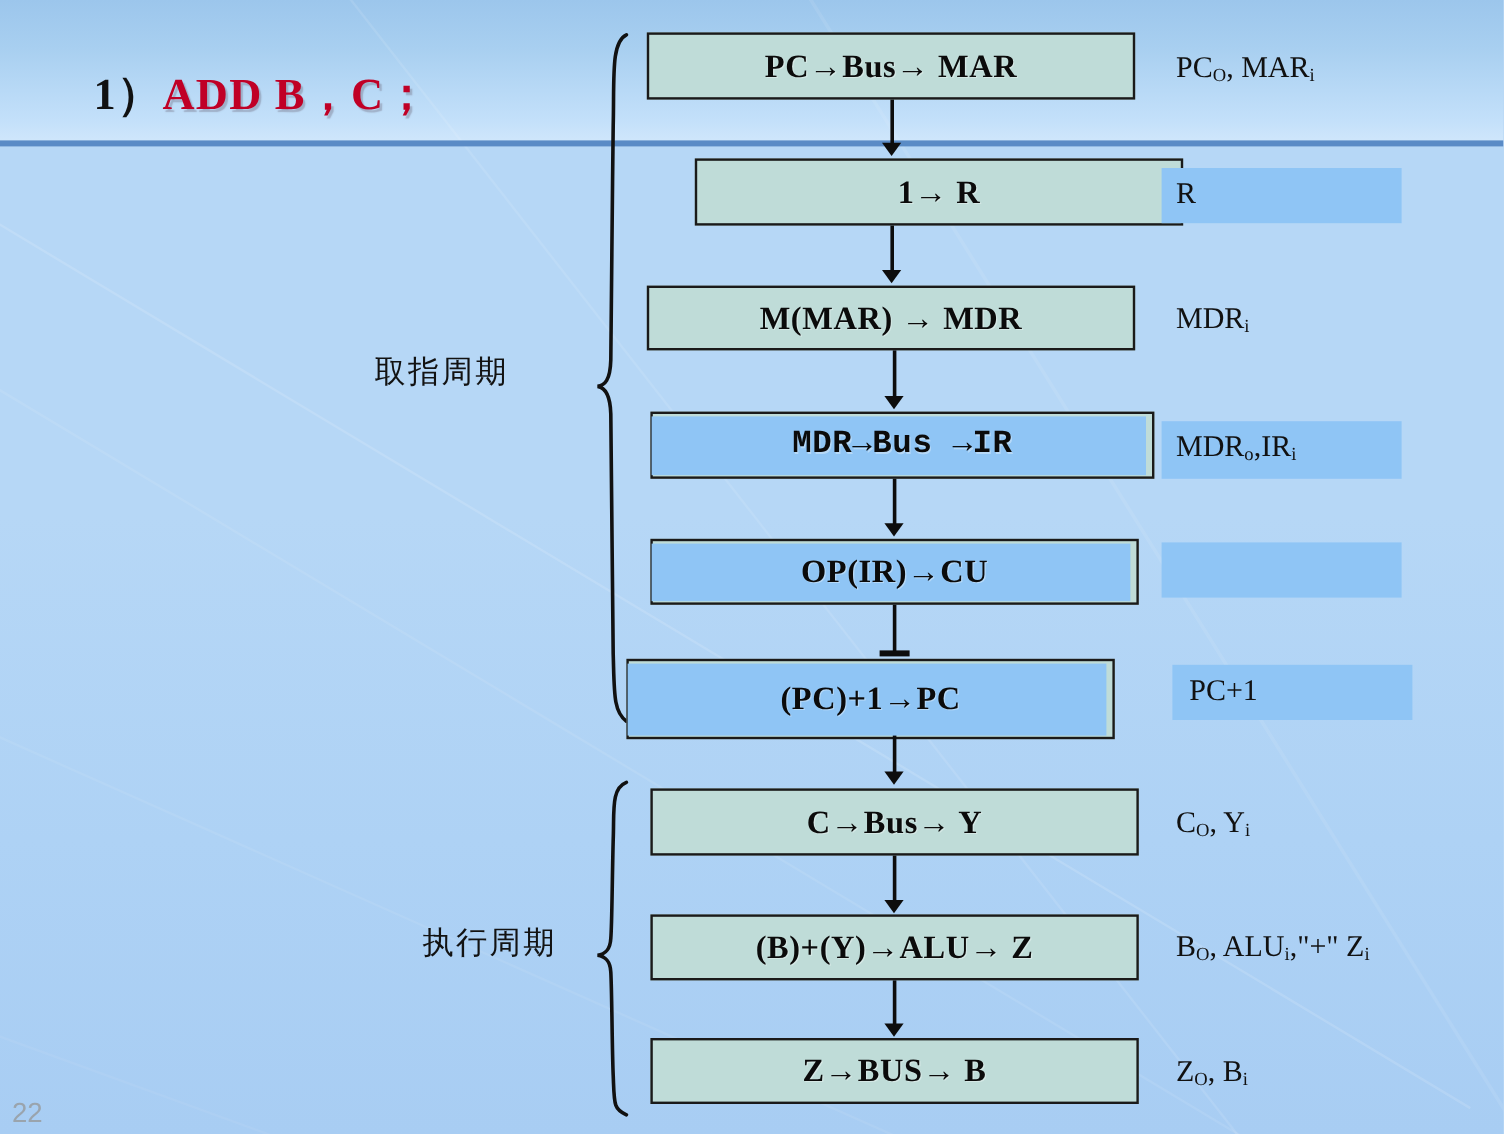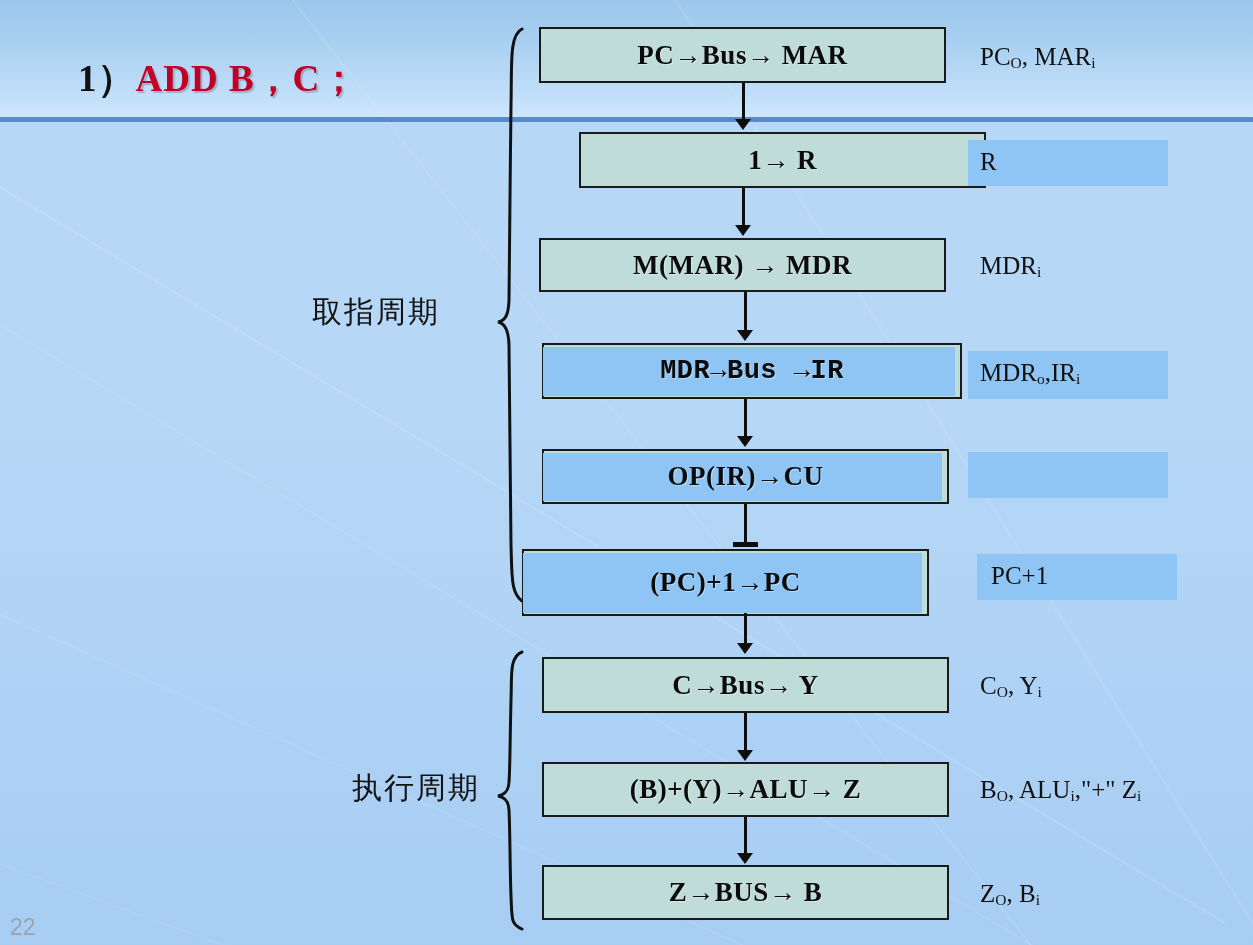--- a/index.html
+++ b/index.html
@@ -95,21 +95,21 @@
     font-size:25px;color:#111;
     white-space:nowrap;
     font-weight:normal;
   }
   .ann sub{font-size:.62em;vertical-align:-.22em;}
   .annhl{position:absolute;background:#8fc5f5;}
 
   
   .cyclab{
     position:absolute;
-    font-size:30px;color:#121212;
+    font-size:26px;color:#121212;
     font-family:"DejaVu Sans","Liberation Sans",sans-serif;
     white-space:nowrap;
     letter-spacing:2px;
   }
   
   .brace{position:absolute;}
 </style>
 </head>
 <body>
 

